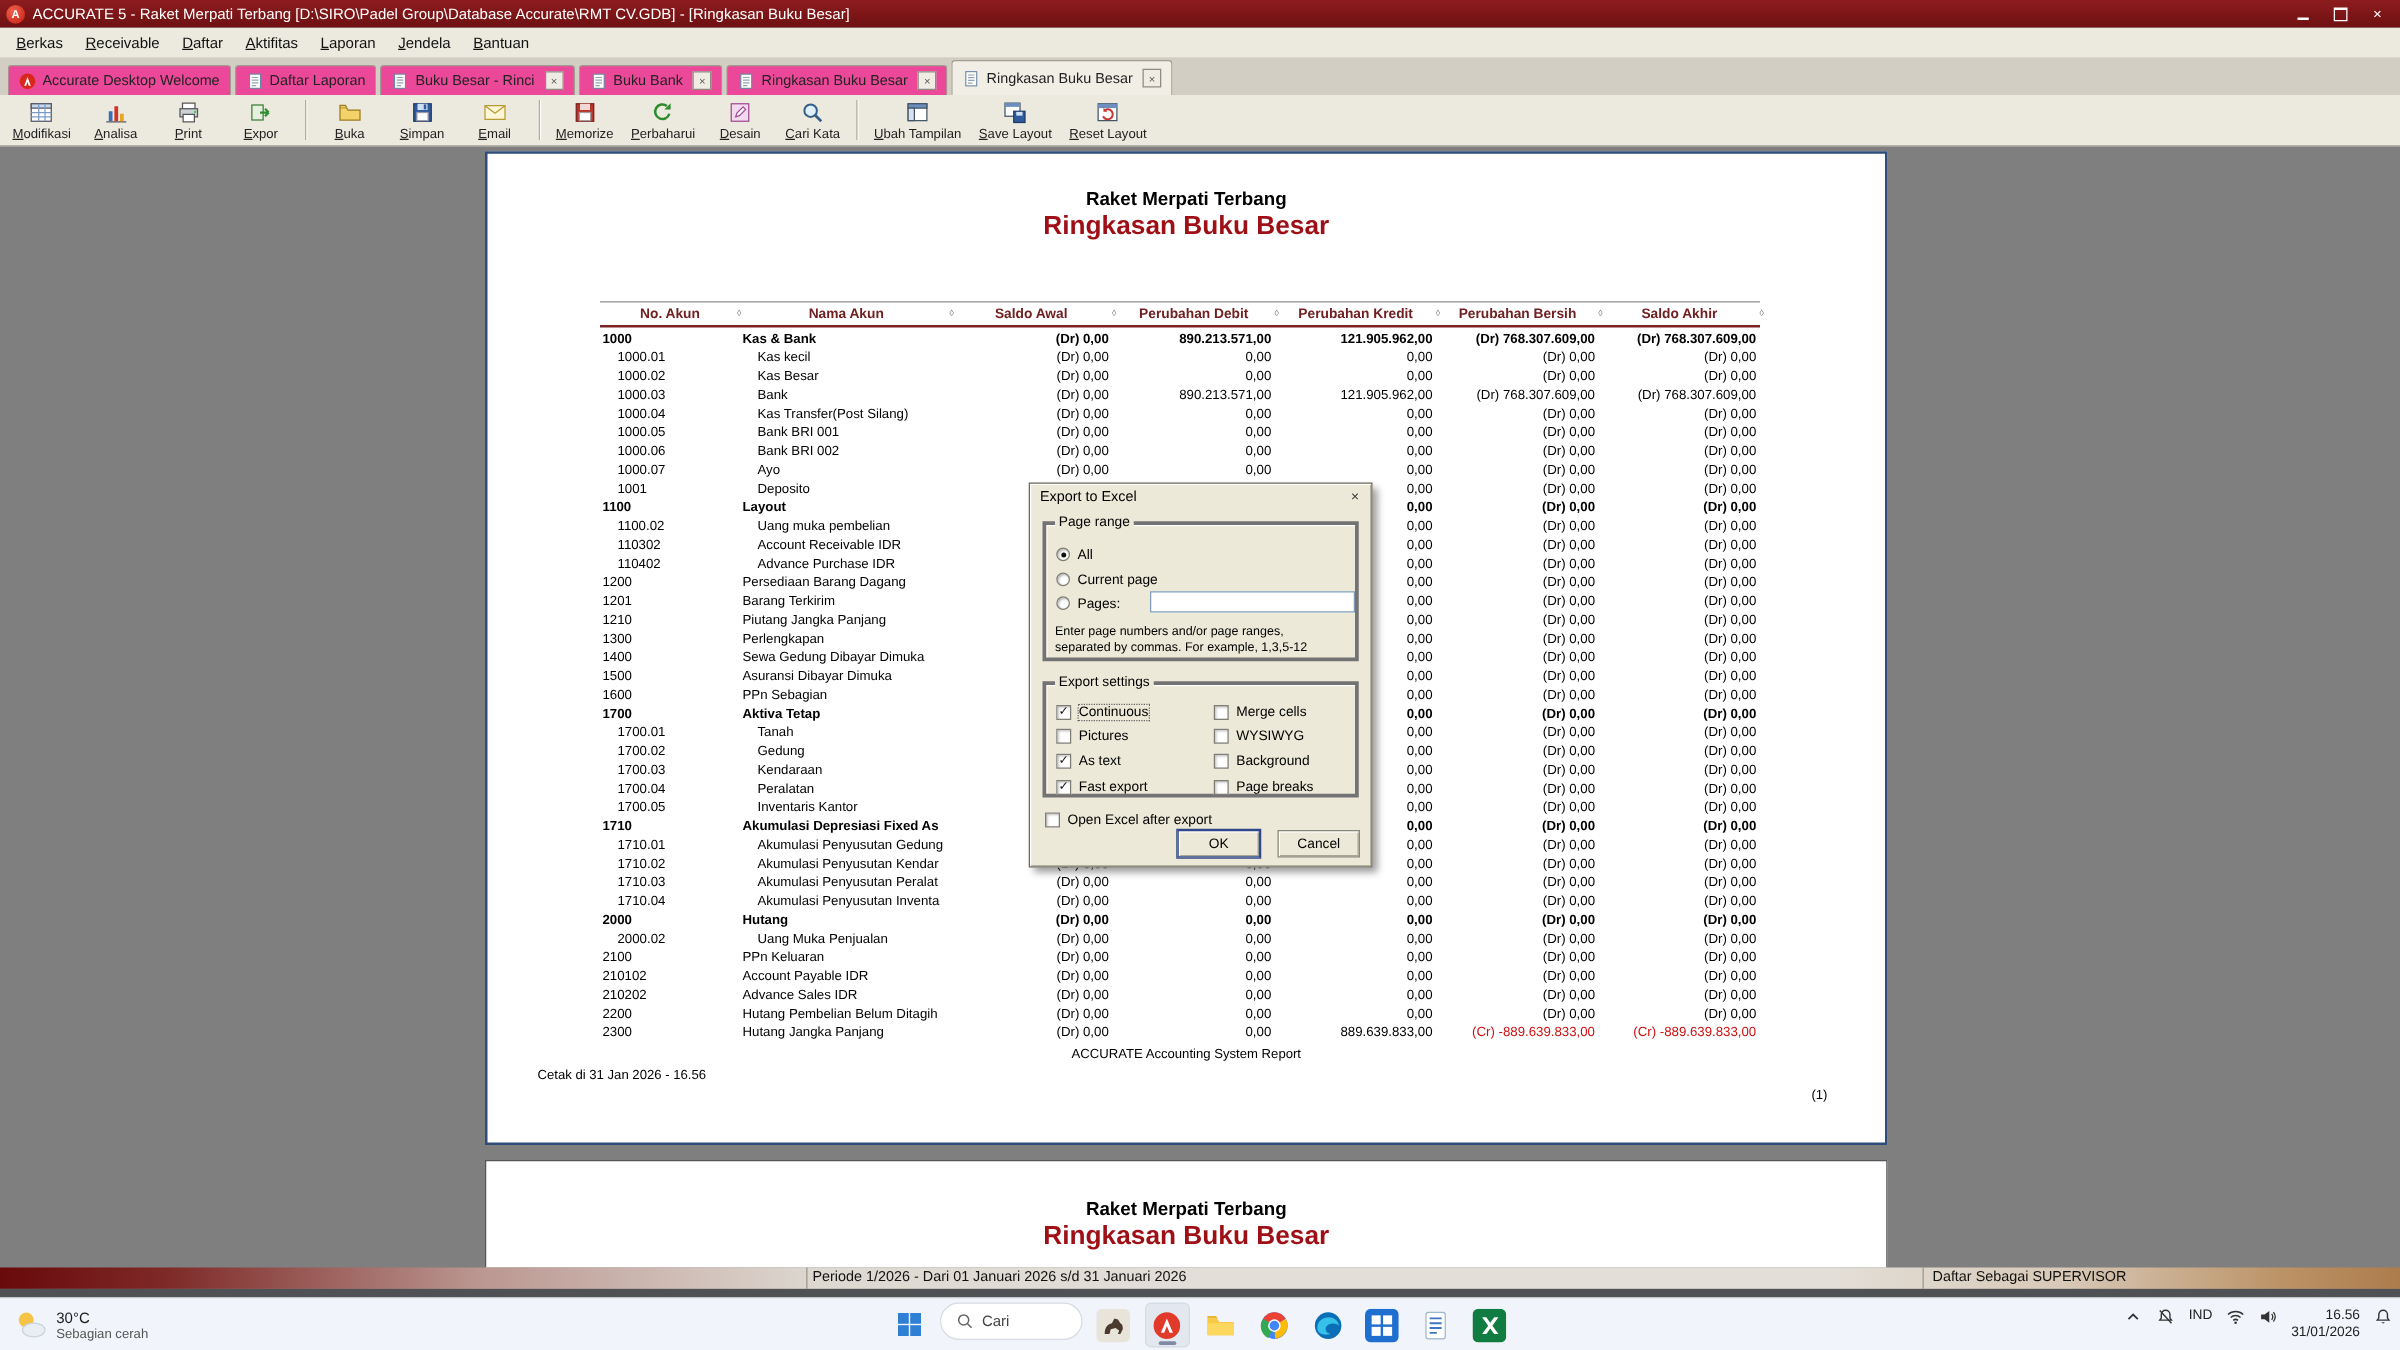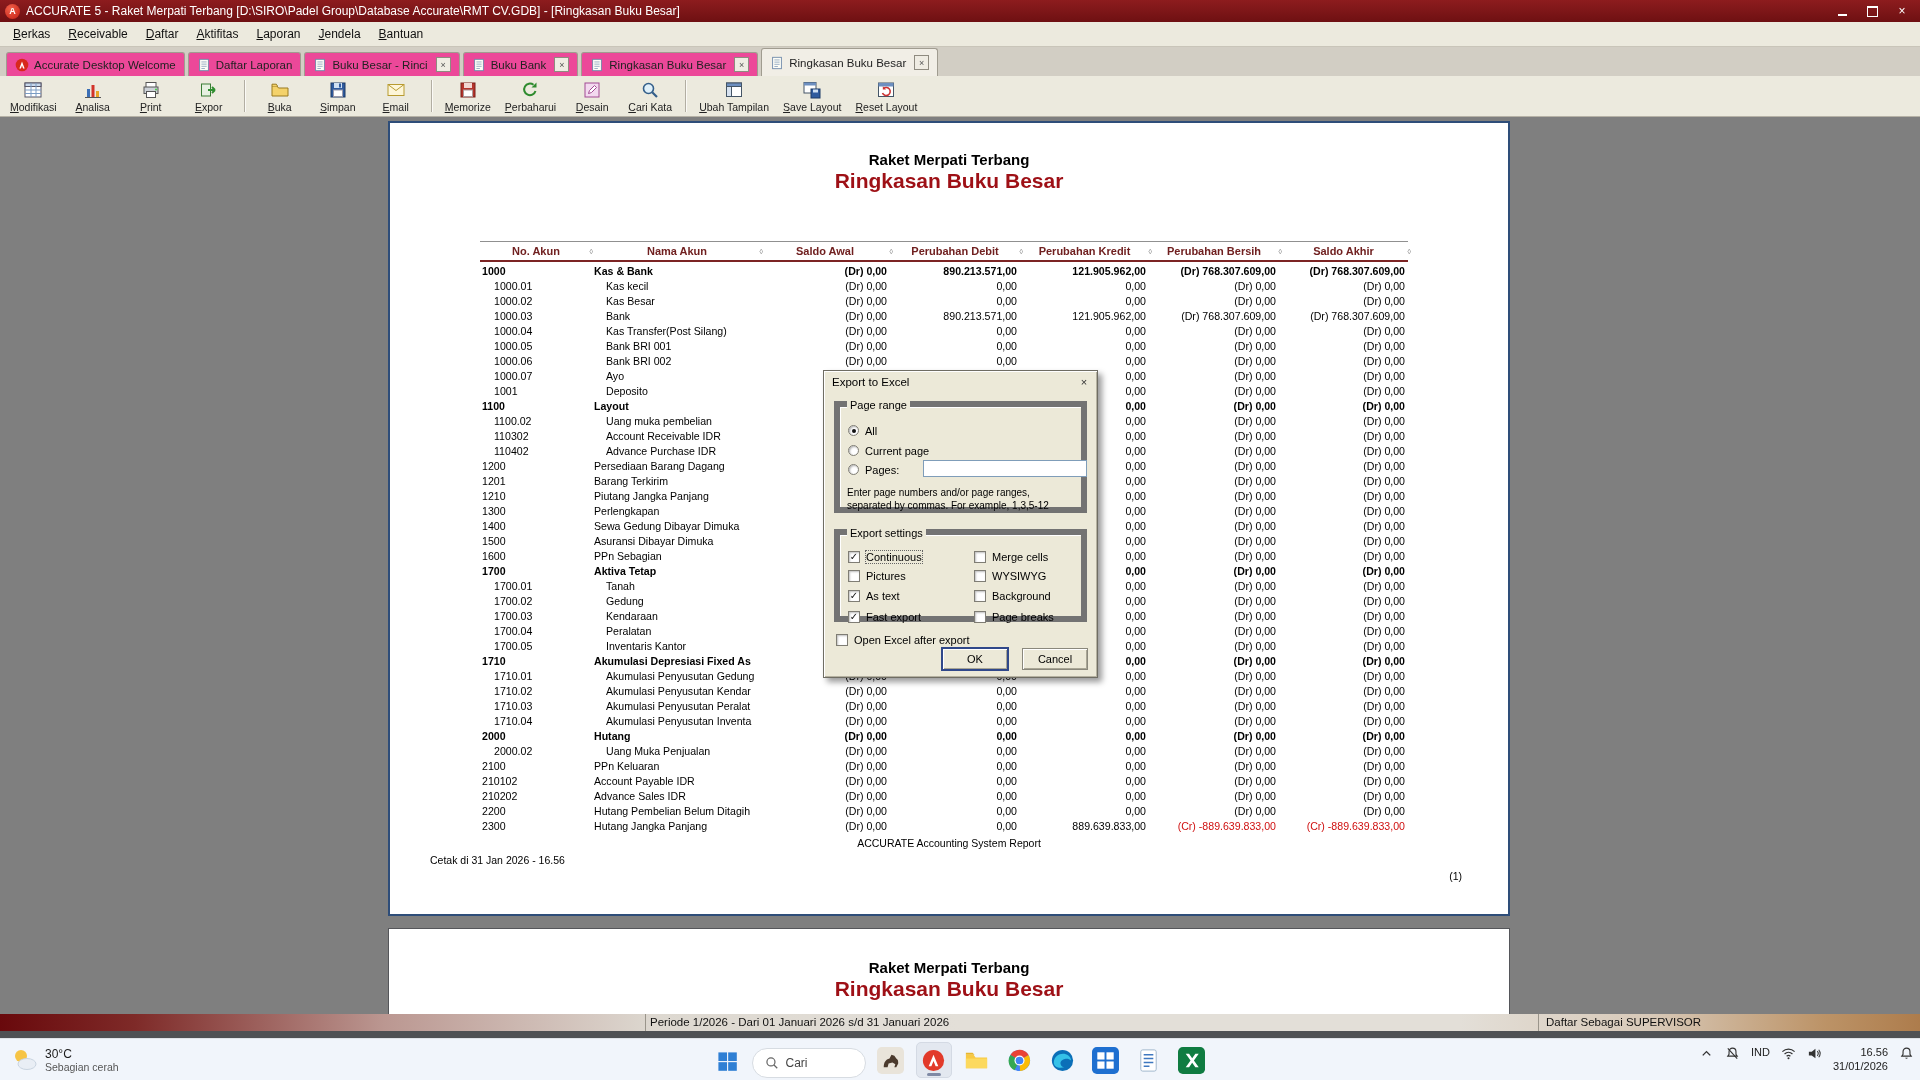--- a/index.html
+++ b/index.html
@@ -75,28 +75,28 @@
   .trow.bold .td{font-weight:bold;}
   .trow.indent .c0{padding-left:14px;}
   .trow.indent .c1{padding-left:16px;}
   .td.neg{color:#cf1010;}
 
   .rpt-footnote{position:absolute;top:714px;left:0;right:0;text-align:center;font-size:10.5px;color:#000;}
   .rpt-printed{position:absolute;top:731px;left:40px;font-size:10.5px;color:#000;}
   .rpt-pageno{position:absolute;top:747px;right:46px;font-size:10.5px;color:#000;}
 
   
-  .dialog{position:absolute;left:823px;top:254px;width:273px;height:306px;background:#ece9d8;
+  .dialog{position:absolute;left:823px;top:270px;width:273px;height:306px;background:#ece9d8;
     border:1px solid #6f6d63;z-index:20;font-size:11px;color:#000;
     box-shadow:inset 1px 1px 0 #fff,inset -1px -1px 0 #b5b1a0,4px 4px 6px rgba(0,0,0,.40);}
   .dlg-title{position:absolute;top:0;left:0;right:0;height:22px;display:flex;align-items:center;
     padding:0 8px;font-size:11.5px;}
   .dlg-close{position:absolute;right:5px;top:4px;width:16px;height:14px;display:flex;align-items:center;
     justify-content:center;font-size:11px;color:#333;}
-  .groupbox{position:absolute;left:10px;width:253px;border:6px solid #737373;box-shadow:inset 1px 1px 0 #fff;box-sizing:border-box;}
+  .groupbox{position:absolute;left:10px;width:253px;border:3px solid #737373;box-shadow:inset 1px 1px 0 #fff;box-sizing:border-box;}
   .gb1{top:30px;height:112px;}
   .gb2{top:158px;height:93px;}
   .gb-label{position:absolute;top:-8px;left:7px;background:#ece9d8;padding:0 3px;font-size:11px;}
   .radio-row{position:absolute;left:8px;display:flex;align-items:center;gap:6px;height:13px;}
   .rr1{top:17px;}.rr2{top:37px;}.rr3{top:56px;}
   .radio{width:11px;height:11px;border-radius:50%;background:#fff;border:1px solid #7f7d74;
     box-shadow:inset 1px 1px 2px rgba(0,0,0,.3);position:relative;flex:none;box-sizing:border-box;}
   .radio.sel::after{content:"";position:absolute;left:2.5px;top:2.5px;width:4px;height:4px;border-radius:50%;background:#111;}
   .pages-input{position:absolute;left:83px;top:53px;width:164px;height:17px;border:1px solid #7f9db9;
     background:#fff;font-size:11px;padding:0 3px;box-sizing:border-box;font-family:"Liberation Sans",sans-serif;}
@@ -121,21 +121,21 @@
   .desktop-strip{position:absolute;top:1031px;left:0;right:0;height:7px;background:#4f5154;}
 
   
   .taskbar{position:absolute;top:1038px;left:0;right:0;height:42px;background:#f1f5fb;
     border-top:1px solid #dfe3e8;display:flex;align-items:center;z-index:30;}
   .tb-left{position:absolute;left:10px;display:flex;align-items:center;gap:7px;}
   .weather-icon{width:28px;height:28px;}
   .weather-icon svg{width:100%;height:100%;display:block;}
   .weather-temp{font-size:12px;color:#1b1b1b;line-height:1.2;}
   .weather-cond{font-size:10.5px;color:#555;line-height:1.2;}
-  .tb-center{margin:0 auto;display:flex;align-items:flex-end;gap:7px;}
+  .tb-center{margin:0 auto;display:flex;align-items:flex-start;gap:7px;}
   .tb-start{width:34px;height:34px;display:flex;align-items:center;justify-content:center;border-radius:5px;}
   .tb-start svg{width:23px;height:23px;display:block;}
   .search-pill{height:30px;width:114px;background:#fff;border:1px solid #d7dce2;border-radius:15px;
     display:flex;align-items:center;gap:7px;padding:0 12px;font-size:12px;color:#444;box-sizing:border-box;}
   .search-pill svg{width:14px;height:14px;display:block;}
   .tb-app{width:36px;height:36px;display:flex;align-items:center;justify-content:center;border-radius:5px;position:relative;box-sizing:border-box;}
   .tb-app.active{background:#e3e8f0;border:1px solid #d4dae4;}
   .tb-app-ic{width:27px;height:27px;display:block;}
   .tb-app-ic svg{width:100%;height:100%;display:block;}
   .tb-ind{position:absolute;bottom:1px;left:50%;transform:translateX(-50%);width:14px;height:3px;border-radius:2px;background:#7f8aa5;}

